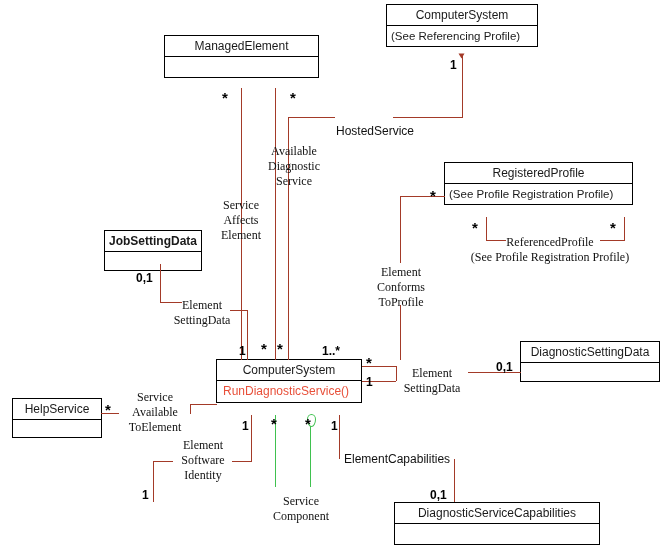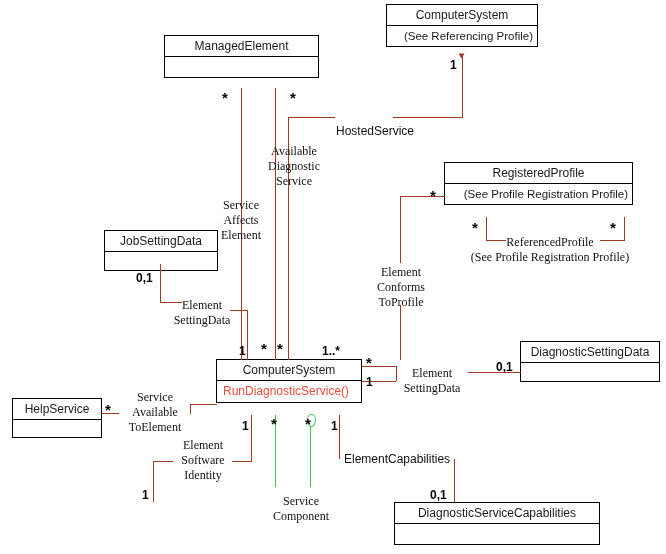--- a/index.html
+++ b/index.html
@@ -7,21 +7,21 @@
        font-family:"Liberation Sans","DejaVu Sans",sans-serif;}
   #canvas{position:relative;width:666px;height:554px;background:#fff;}
 
   
   .cls{position:absolute;border:1px solid #000;background:#fff;box-sizing:border-box;}
   .cls .name{
       text-align:center;font-size:12px;color:#1a1a1a;
       padding:3px 4px 3px;border-bottom:1px solid #000;
       white-space:nowrap;overflow:hidden;line-height:14px;}
   .cls .sub{
-      text-align:right;font-size:11.5px;color:#1a1a1a;
+      text-align:left;font-size:11.5px;color:#1a1a1a;
       padding:3px 4px;line-height:14px;white-space:nowrap;overflow:hidden;}
   .cls .body{min-height:16px;}
   .cls .op{
       text-align:left;font-size:12px;color:#e8503a;
       padding:3px 6px;line-height:15px;white-space:nowrap;}
 
   
   .ln{position:absolute;background:#a33a28;}
   .lnh{height:1px;}
   .lnv{width:1px;}
@@ -56,21 +56,21 @@
   <div class="cls" style="left:164px;top:35px;width:155px;">
     <div class="name">ManagedElement</div>
     <div class="body" style="height:20px;"></div>
   </div>
 
   <div class="cls" style="left:444px;top:162px;width:189px;">
     <div class="name">RegisteredProfile</div>
     <div class="sub">(See Profile Registration Profile)</div>
   </div>
 
-  <div class="cls" style="left:104px;top:230px;width:114px;">
+  <div class="cls" style="left:104px;top:230px;width:98px;font-weight:bold;">
     <div class="name">JobSettingData</div>
     <div class="body" style="height:18px;"></div>
   </div>
 
   <div class="cls" style="left:520px;top:341px;width:140px;">
     <div class="name">DiagnosticSettingData</div>
     <div class="body" style="height:18px;"></div>
   </div>
 
   <div class="cls" style="left:216px;top:359px;width:146px;">

